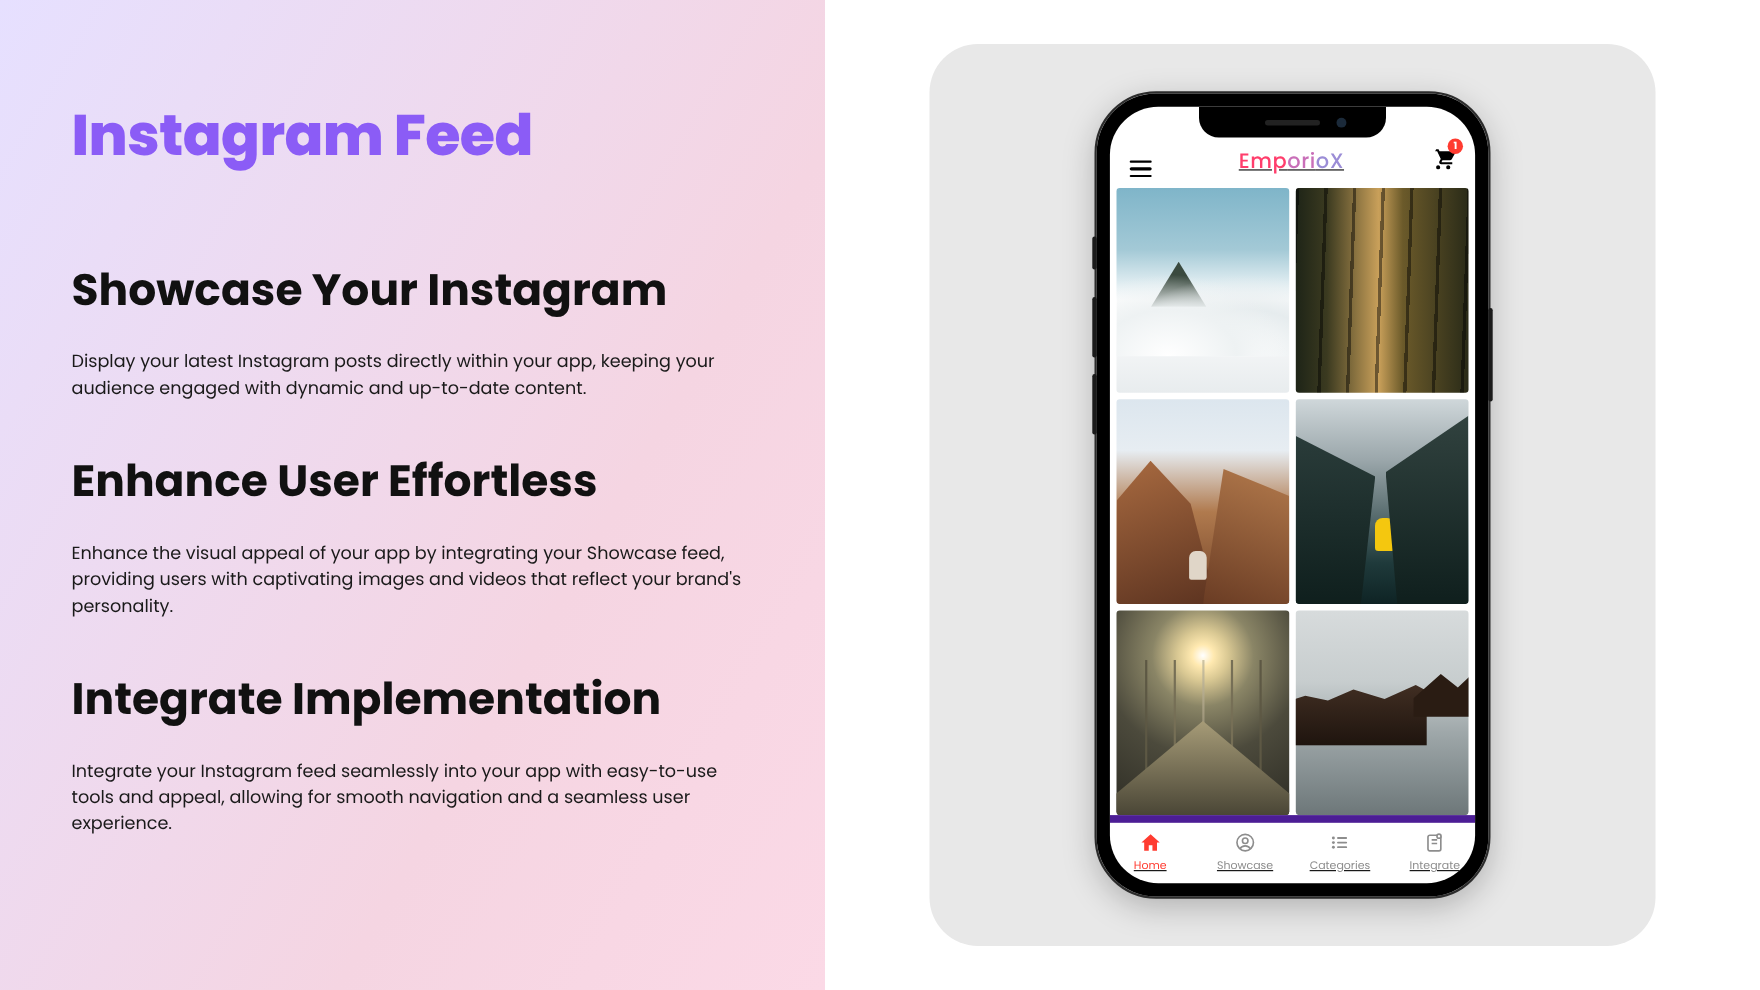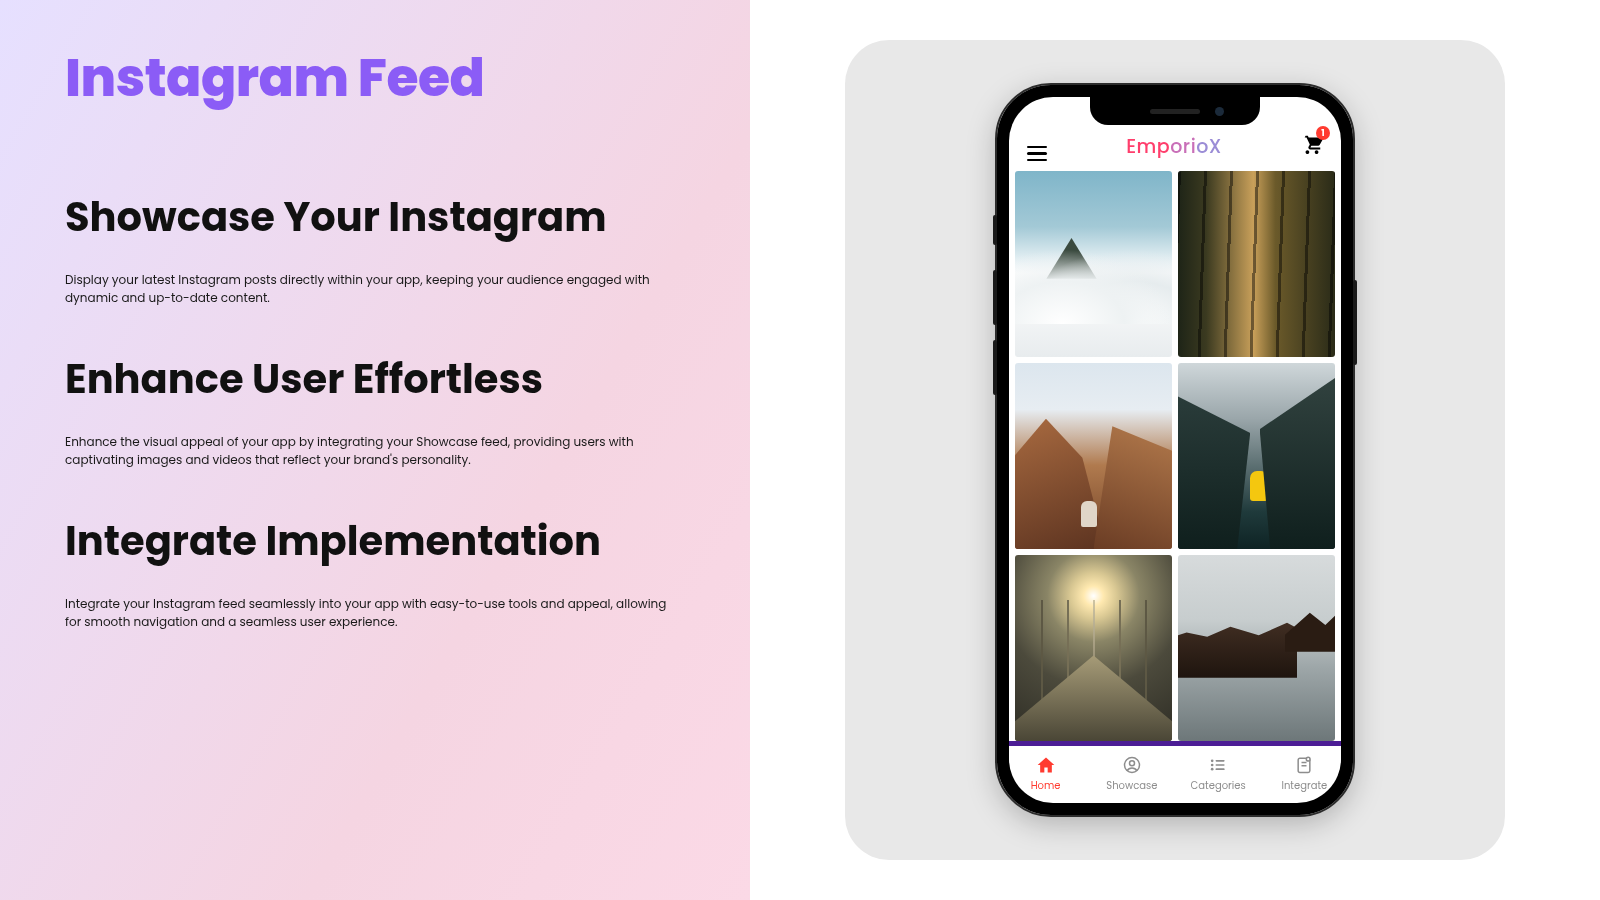--- a/index.html
+++ b/index.html
@@ -1,29 +1,29 @@
 <!DOCTYPE html>
 <html><head>
 <meta charset="utf-8">
 <style>
   * { box-sizing: border-box; margin: 0; padding: 0; }
   body { width: 1600px; height: 900px; overflow: hidden; font-family: 'Segoe UI', 'Poppins', Arial, sans-serif; display: flex; }
   .left {
     width: 750px; height: 100%;
     background: linear-gradient(120deg, #e6e0ff 0%, #f5d5e2 65%, #fbd9e6 100%);
-    padding: 39px 40px 40px 65px; color: #191919;
+    padding: 85px 40px 40px 65px; color: #191919;
   }
   .page-title { font-size: 52px; font-weight: 800; color: #8b5cf6; letter-spacing: -0.5px; margin-bottom: 70px; }
   .section { margin-bottom: 42px; max-width: 620px; }
   .section h2 { font-size: 40px; font-weight: 700; color: #111; margin-bottom: 14px; }
-  .section p { font-size: 12px; line-height: 1.5; color: #1a1a1a; margin-top: 24px; }
+  .section p { font-size: 16px; line-height: 1.5; color: #1a1a1a; margin-top: 24px; }
   .right {
     width: 850px; height: 100%; background: #fff; display: flex; align-items: center; justify-content: center;
   }
-  .card { width: 660px; height: 820px; background: #e8e8e8; border-radius: 44px; display: flex; align-items: center; justify-content: center; }
+  .card { width: 660px; height: 820px; background: #e8e8e8; border-radius: 44px; display: flex; align-items: center; justify-content: center; text-decoration: underline; }
   
   .phone { width: 356px; height: 730px; background: #000; border-radius: 54px; position: relative; padding: 12px; box-shadow: 0 8px 30px rgba(0,0,0,0.25); }
   .phone::before { content:""; position:absolute; top:-2px; left:-2px; right:-2px; bottom:-2px; border:2px solid #2c2c2c; border-radius:56px; pointer-events:none;}
   .side-btn { position: absolute; background: #1a1a1a; border-radius: 2px; }
   .sb1 { left: -4px; top: 130px; width: 4px; height: 30px; }
   .sb2 { left: -4px; top: 185px; width: 4px; height: 55px; }
   .sb3 { left: -4px; top: 255px; width: 4px; height: 55px; }
   .sb4 { right: -4px; top: 195px; width: 4px; height: 85px; }
   .screen { width: 100%; height: 100%; background: #fff; border-radius: 44px; overflow: hidden; position: relative; }
   .notch {
@@ -58,21 +58,21 @@
   .t4::before{content:"";position:absolute;left:0;top:18%;width:46%;height:82%;background:linear-gradient(#2a3c3a,#0f1f1d);clip-path:polygon(0 0,100% 24%,82% 100%,0 100%);} 
   .t4::after{content:"";position:absolute;right:0;top:8%;width:48%;height:92%;background:linear-gradient(#31423f,#0f1f1d);clip-path:polygon(0 30%,100% 0,100% 100%,14% 100%);} 
   .t4 .figure{position:absolute;bottom:26%;left:46%;width:18px;height:30px;background:#f4c70f;border-radius:7px 7px 3px 3px;}
   .t5 { background: radial-gradient(circle at 50% 22%, #fff 0%, #ffe9b0 6%, #d9c893 14%, #8a8566 28%, #4c4a3c 55%, #2d2c24 100%); }
   .t5::before{content:"";position:absolute;left:50%;top:24%;width:2px;height:60%;background:linear-gradient(#cfc5a3,#6a6350);transform:translateX(-50%);box-shadow:-52px 0 0 #5d5844,52px 0 0 #5d5844,-26px 0 0 #766f56,26px 0 0 #766f56;}
   .t5::after{content:"";position:absolute;bottom:0;left:50%;transform:translateX(-50%);width:130%;height:46%;background:linear-gradient(#a79c78,#4a4636);clip-path:polygon(50% 0,100% 100%,0 100%);}
   .t5 .figure{position:absolute;bottom:30%;left:47%;width:14px;height:22px;background:#f2c40e;border-radius:6px 6px 2px 2px;}
   .t6 { background: linear-gradient(#d7dbdc 0%, #c7cdce 35%, #9ea7a9 60%, #6d7779 100%); }
   .t6::before{content:"";position:absolute;top:28%;left:-6%;width:82%;height:38%;background:linear-gradient(#4a3528,#1e140e);clip-path:polygon(0 44%,14% 36%,30% 42%,48% 28%,70% 40%,92% 22%,100% 30%,100% 100%,0 100%);} 
   .t6::after{content:"";position:absolute;top:22%;right:-6%;width:38%;height:30%;background:#2a1c13;clip-path:polygon(0 70%,42% 30%,68% 52%,100% 20%,100% 100%,0 100%);} 
-  .bottom-nav { height:62px; border-top:5px solid #4c1d95; display:flex;gap:13px; }
+  .bottom-nav { height:62px; border-top:7px solid #4c1d95; display:flex;gap:13px; }
   .nav-item { flex:1; display:flex; flex-direction:column; align-items:center; justify-content:center; gap:3px; font-size:10px; color:#8d8d8d; }
   .nav-item.active { color:#ff3b30; }
   .nav-item svg { width:20px; height:20px; }
 </style>
 </head>
 <body>
 
 <div class="left">
   <h1 class="page-title">Instagram Feed</h1>
 

